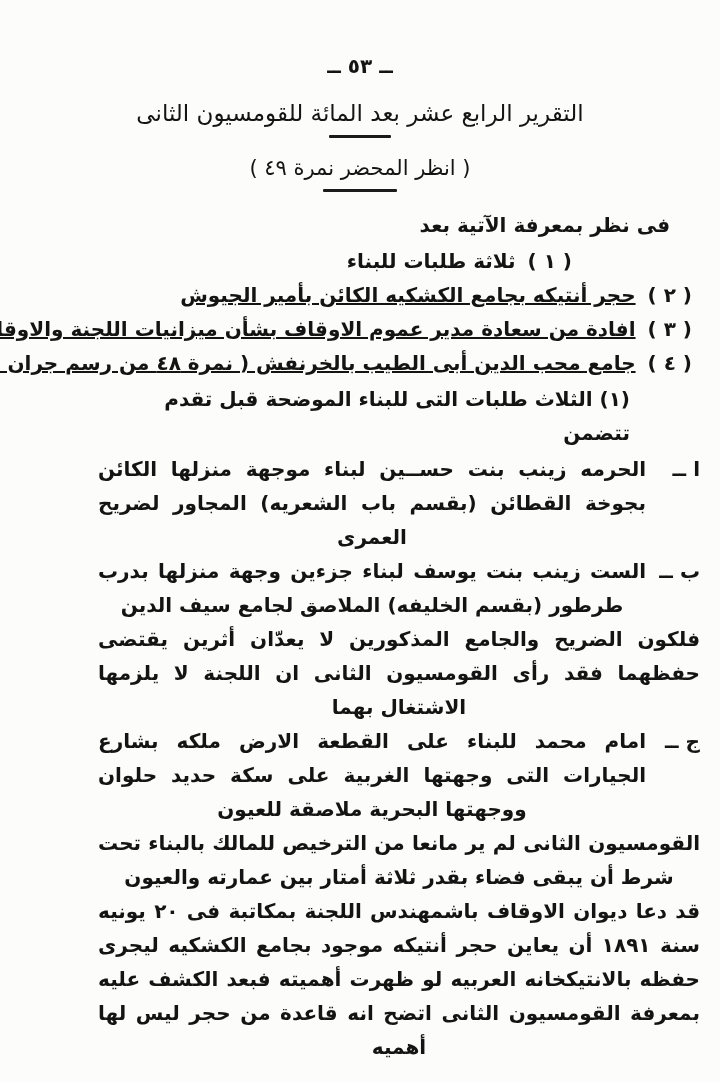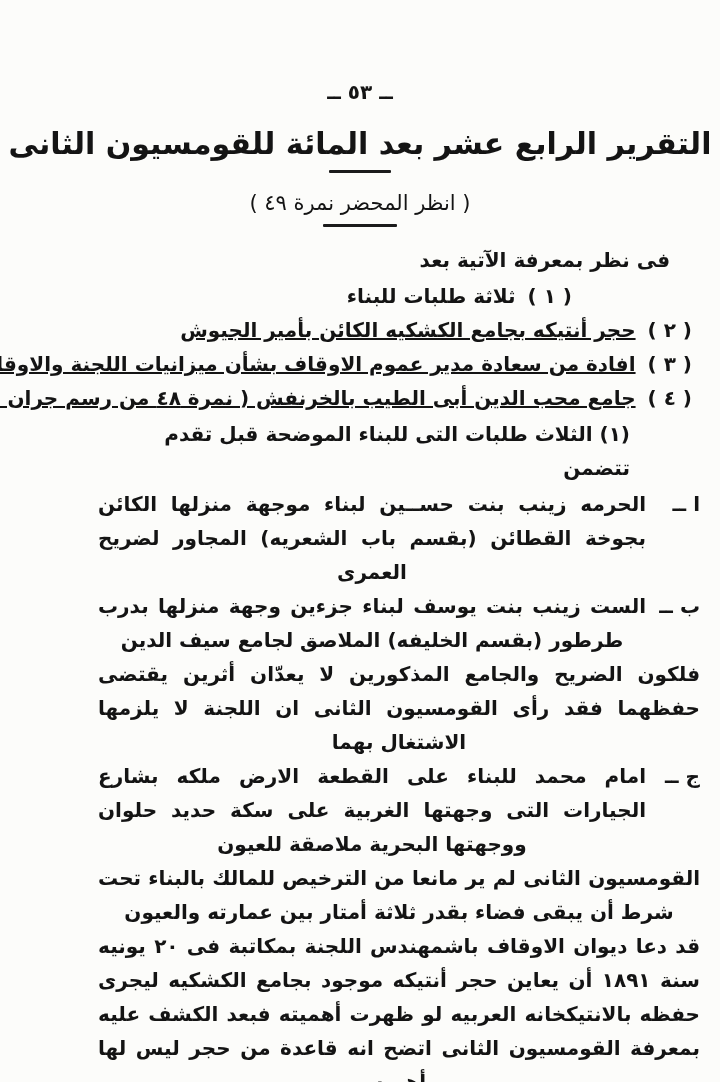--- a/index.html
+++ b/index.html
@@ -11,36 +11,36 @@
     height: 1082px;
     background: #fcfcfa;
     overflow: hidden;
     font-family: "DejaVu Sans", sans-serif;
     color: #141414;
   }
   .page {
     width: 720px;
     height: 1082px;
     box-sizing: border-box;
-    padding-top: 80px;
+    padding-top: 54px;
     direction: rtl;
   }
   
   .header {
     text-align: center;
   }
   .pagenum {
     font-size: 20px;
     font-weight: bold;
     letter-spacing: 2px;
   }
   .title {
     margin-top: 22px;
-    font-size: 30px;
-    font-weight: bold;
+    font-size: 23px;
+    font-weight: normal;
   }
   .rule {
     height: 3px;
     background: #1b1b1b;
     margin: 9px auto 0 auto;
     border-radius: 1px;
   }
   .rule-title { width: 62px; }
   .rule-sub   { width: 74px; }
   .subtitle {

